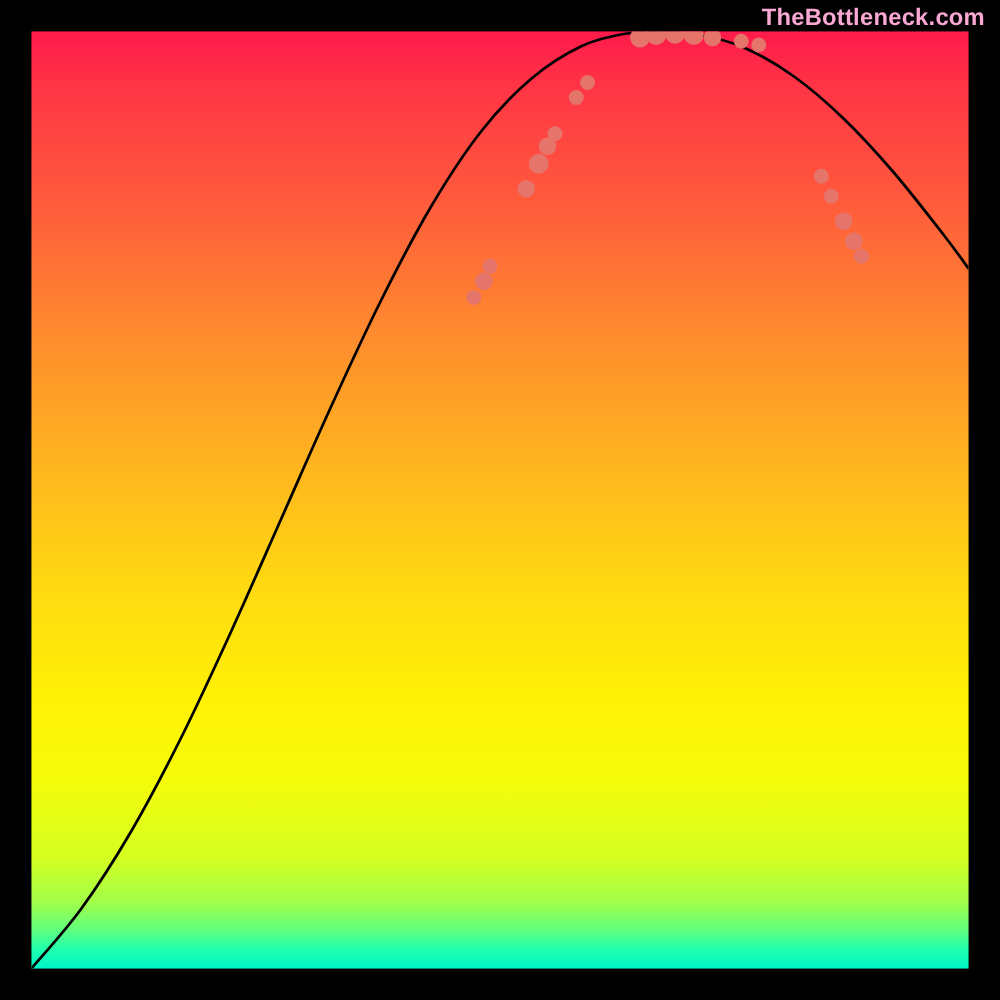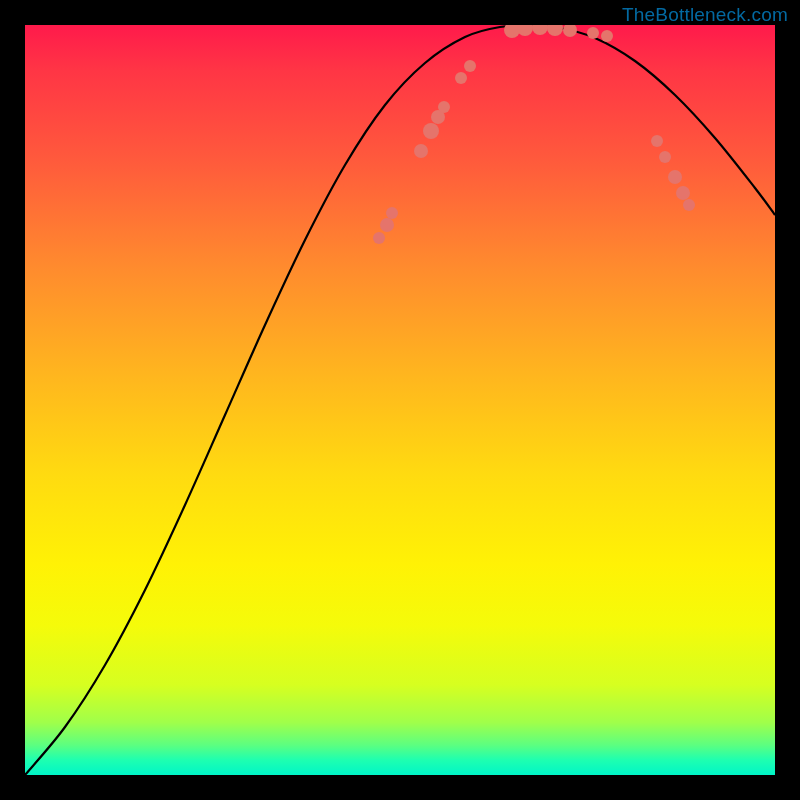--- a/index.html
+++ b/index.html
@@ -7,23 +7,23 @@
     width: 800px;
     height: 800px;
     background: #000;
     position: relative;
     font-family: Arial, sans-serif;
   }
   .watermark {
     position: absolute;
     top: 4px;
     right: 12px;
-    color: #0369a1;
+    color: #f9a8d4;
     font-size: 19px;
-    font-weight: 400;
+    font-weight: 700;
     letter-spacing: 0.2px;
   }
   .plot-area {
     position: absolute;
     left: 25px;
     top: 25px;
     width: 750px;
     height: 750px;
     overflow: hidden;
   }

